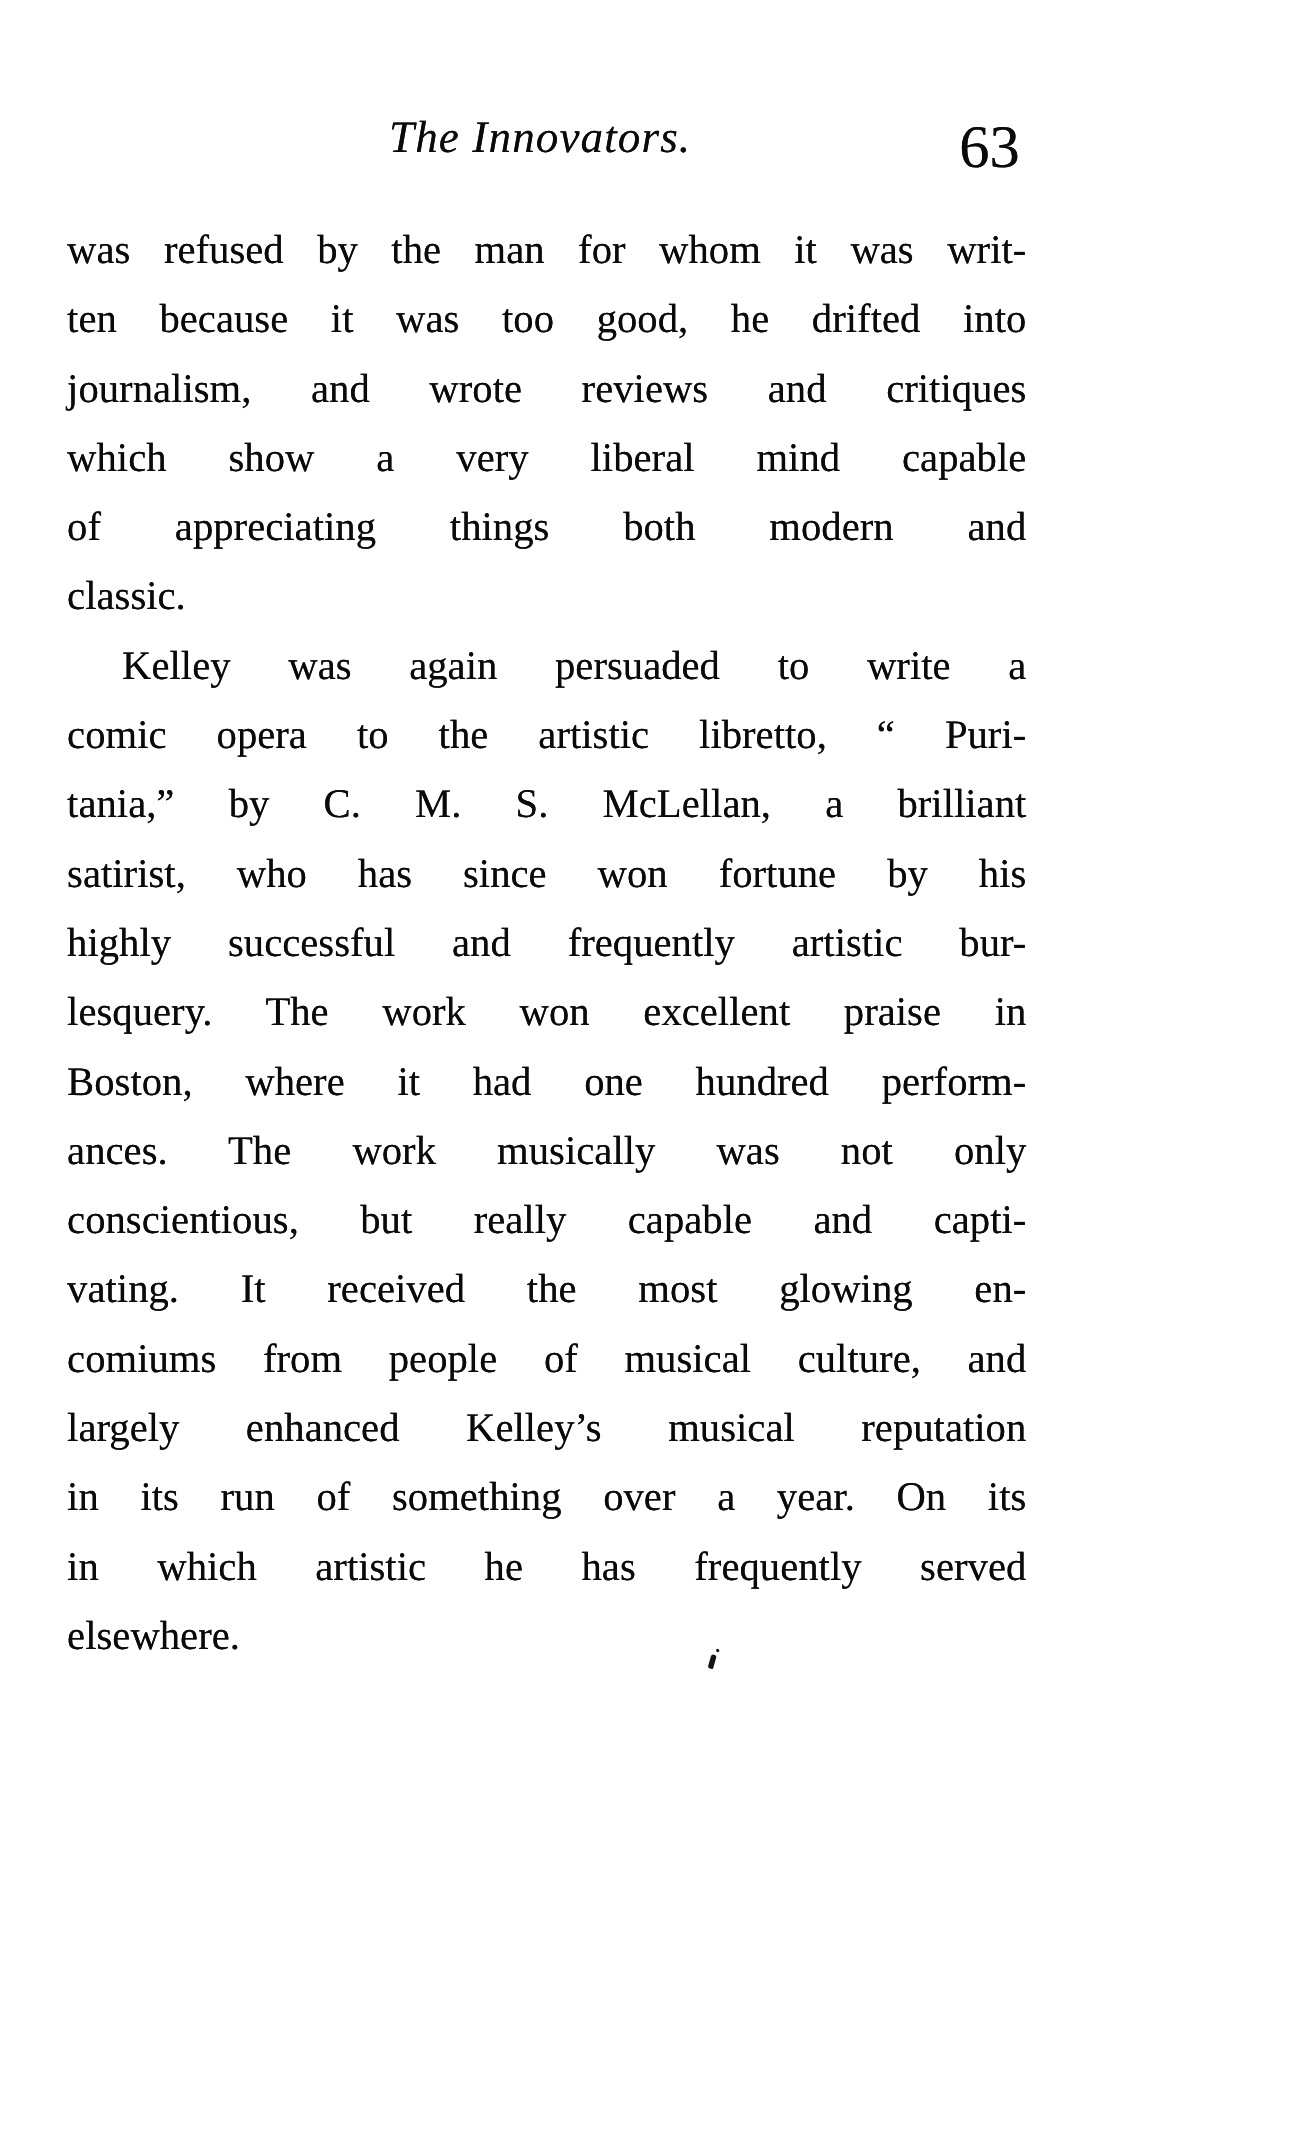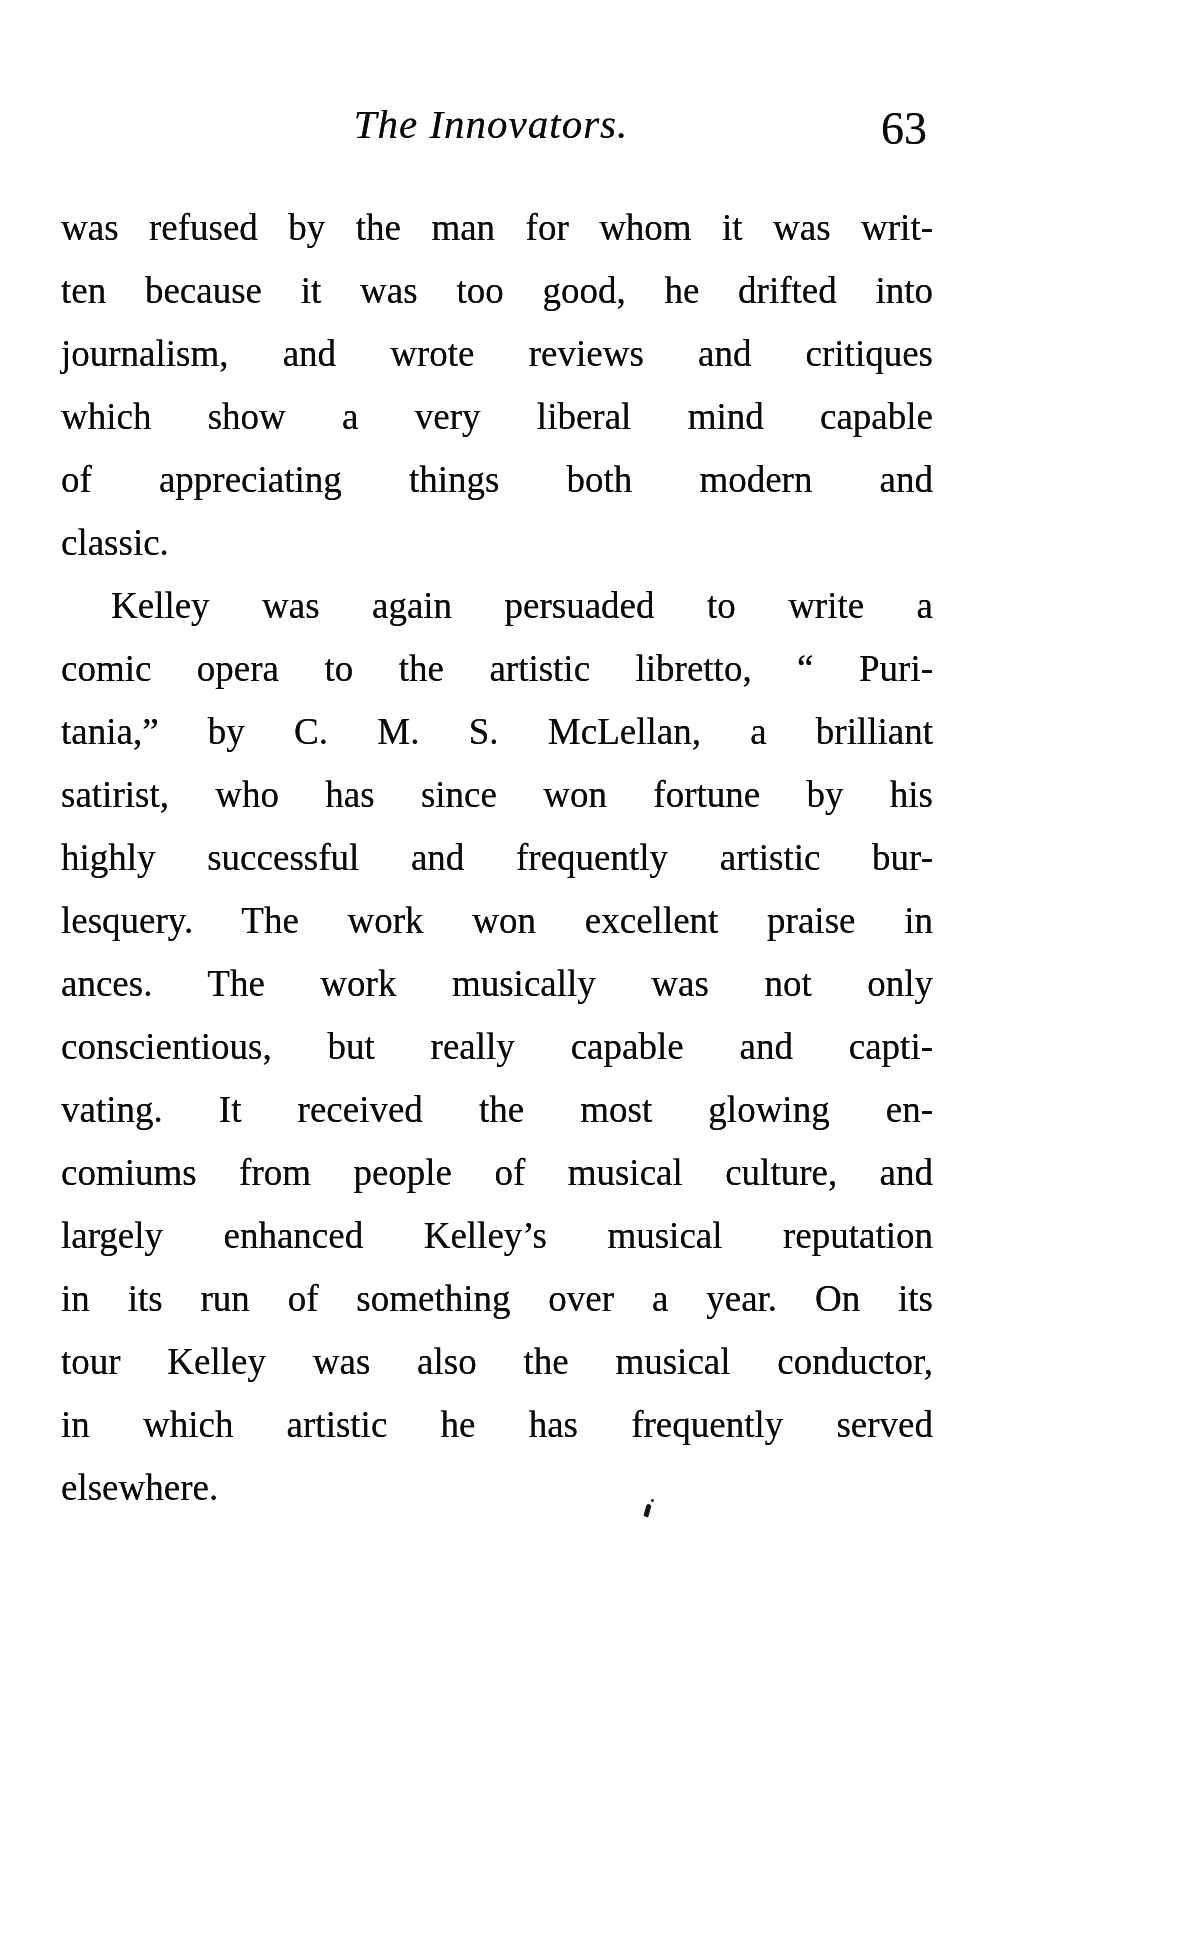--- a/index.html
+++ b/index.html
@@ -33,21 +33,21 @@
     font-style: italic;
     font-size: 41px;
     letter-spacing: 1px;
     white-space: nowrap;
     text-shadow: 0 0 0.5px rgba(0,0,0,0.85);
   }
   .page-number {
     position: absolute;
     right: 0;
     top: 2px;
-    font-size: 46px;
+    font-size: 55px;
     text-shadow: 0 0 0.5px rgba(0,0,0,0.85);
   }
   
   .text-block {
     position: absolute;
     left: 61px;
     top: 196px;
     width: 872px;
   }
   .text-line {
@@ -103,26 +103,26 @@
       <div class="text-line">journalism, and wrote reviews and critiques</div>
       <div class="text-line">which show a very liberal mind capable</div>
       <div class="text-line">of appreciating things both modern and</div>
       <div class="text-line last">classic.</div>
       <div class="text-line indent">Kelley was again persuaded to write a</div>
       <div class="text-line">comic opera to the artistic libretto, “ Puri-</div>
       <div class="text-line">tania,” by C. M. S. McLellan, a brilliant</div>
       <div class="text-line">satirist, who has since won fortune by his</div>
       <div class="text-line">highly successful and frequently artistic bur-</div>
       <div class="text-line">lesquery. The work won excellent praise in</div>
+      <div class="text-line">Boston, where it had one hundred perform-</div>
       <div class="text-line">ances. The work musically was not only</div>
       <div class="text-line">conscientious, but really capable and capti-</div>
       <div class="text-line">vating. It received the most glowing en-</div>
       <div class="text-line">comiums from people of musical culture, and</div>
       <div class="text-line">largely enhanced Kelley’s musical reputation</div>
       <div class="text-line">in its run of something over a year. On its</div>
-      <div class="text-line">tour Kelley was also the musical conductor,</div>
       <div class="text-line">in which artistic he has frequently served</div>
       <div class="text-line last">elsewhere.</div>
     </main>
 
   <span class="scan-artifact"></span>
 
 </div>
 
 </body></html>

